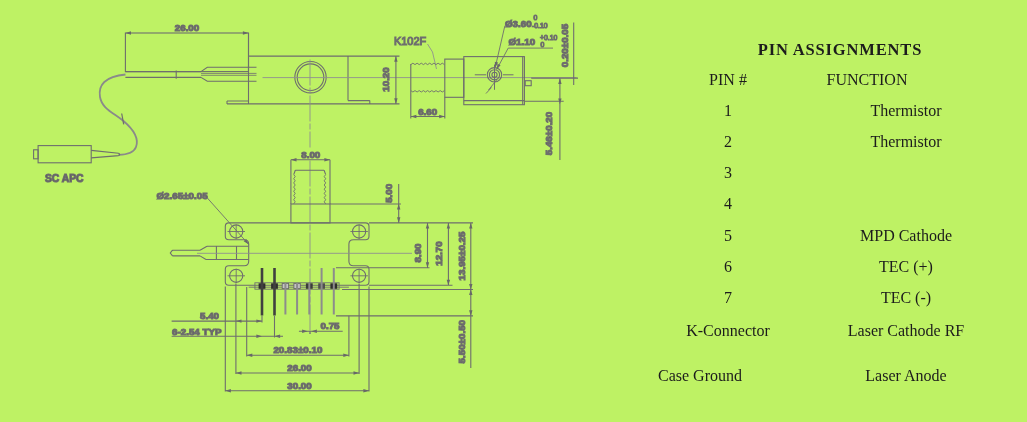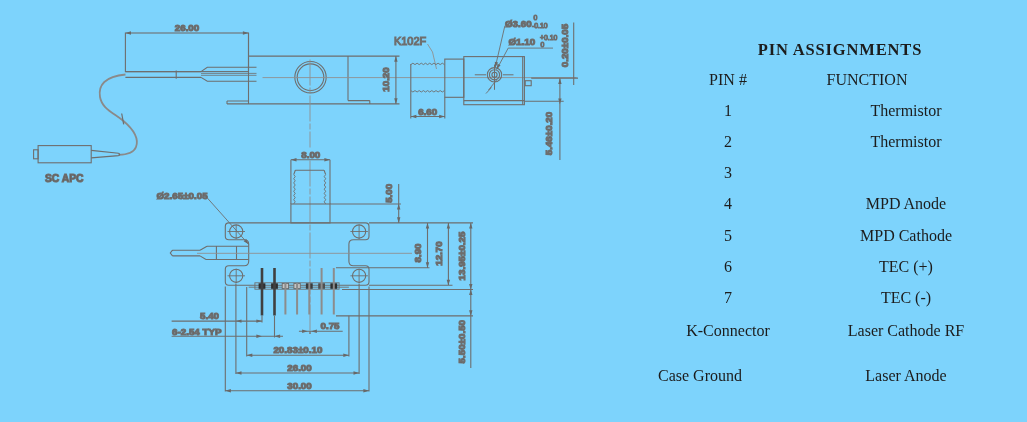--- a/index.html
+++ b/index.html
@@ -1,16 +1,16 @@
 <!DOCTYPE html>
 <html><head>
 <meta charset="utf-8">
 <style>
   html,body{margin:0;padding:0;background:#ffffff;}
-  #page{position:relative;width:1027px;height:422px;background:#7dd3fc;overflow:hidden;}
+  #page{position:relative;width:1027px;height:422px;background:#bef264;overflow:hidden;}
   .t{position:absolute;font-family:"Liberation Serif",serif;color:#1c1c1c;font-size:16px;line-height:1;white-space:nowrap;text-align:center;}
   svg{position:absolute;left:0;top:0;}
   svg text{font-family:"Liberation Sans",sans-serif;fill:#525252;}
 </style>
 </head>
 <body>
 <div id="page">
 
 <svg width="660" height="422" viewBox="0 0 660 422">
 <defs>
@@ -262,21 +262,20 @@
 
 <div class="t" style="left:628px;top:103.1px;width:200px;">1</div>
 <div class="t" style="left:806px;top:103.1px;width:200px;">Thermistor</div>
 
 <div class="t" style="left:628px;top:134.2px;width:200px;">2</div>
 <div class="t" style="left:806px;top:134.2px;width:200px;">Thermistor</div>
 
 <div class="t" style="left:628px;top:165.3px;width:200px;">3</div>
 
 <div class="t" style="left:628px;top:196.4px;width:200px;">4</div>
-<div class="t" style="left:806px;top:196.4px;width:200px;">MPD Anode</div>
 
 <div class="t" style="left:628px;top:227.5px;width:200px;">5</div>
 <div class="t" style="left:806px;top:227.5px;width:200px;text-align:center;">MPD Cathode</div>
 
 <div class="t" style="left:628px;top:258.6px;width:200px;">6</div>
 <div class="t" style="left:806px;top:258.6px;width:200px;">TEC (+)</div>
 
 <div class="t" style="left:628px;top:289.7px;width:200px;">7</div>
 <div class="t" style="left:806px;top:289.7px;width:200px;">TEC (-)</div>
 

